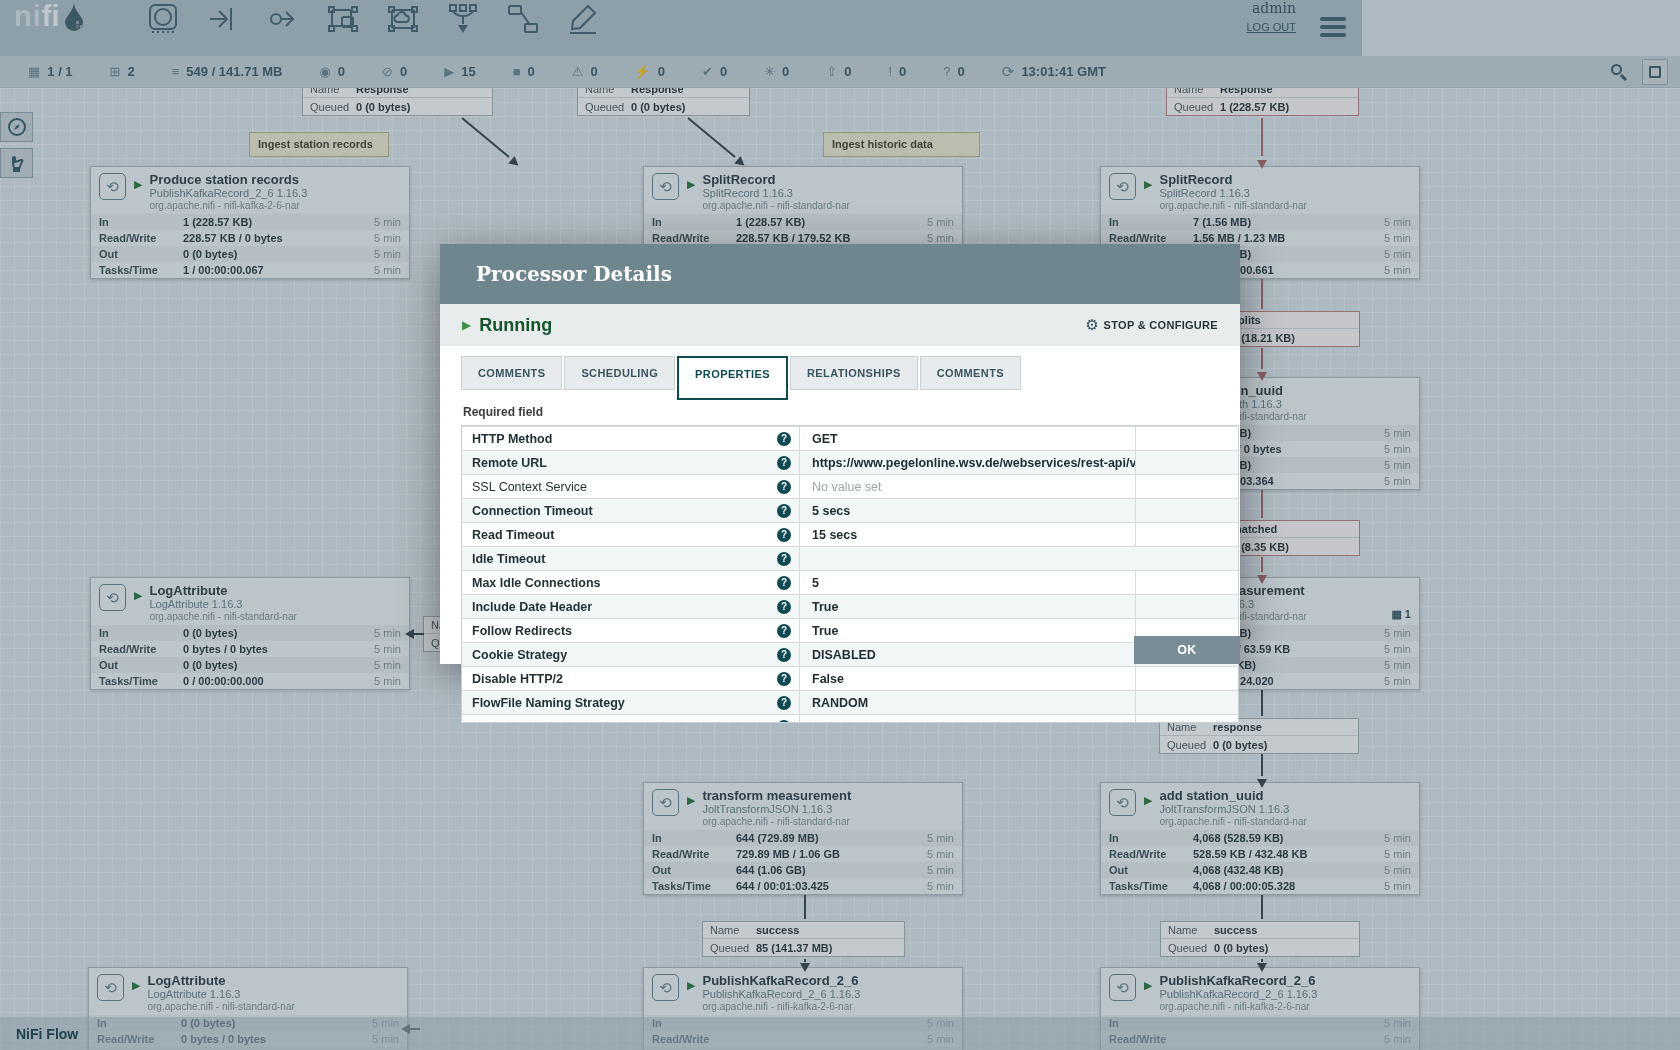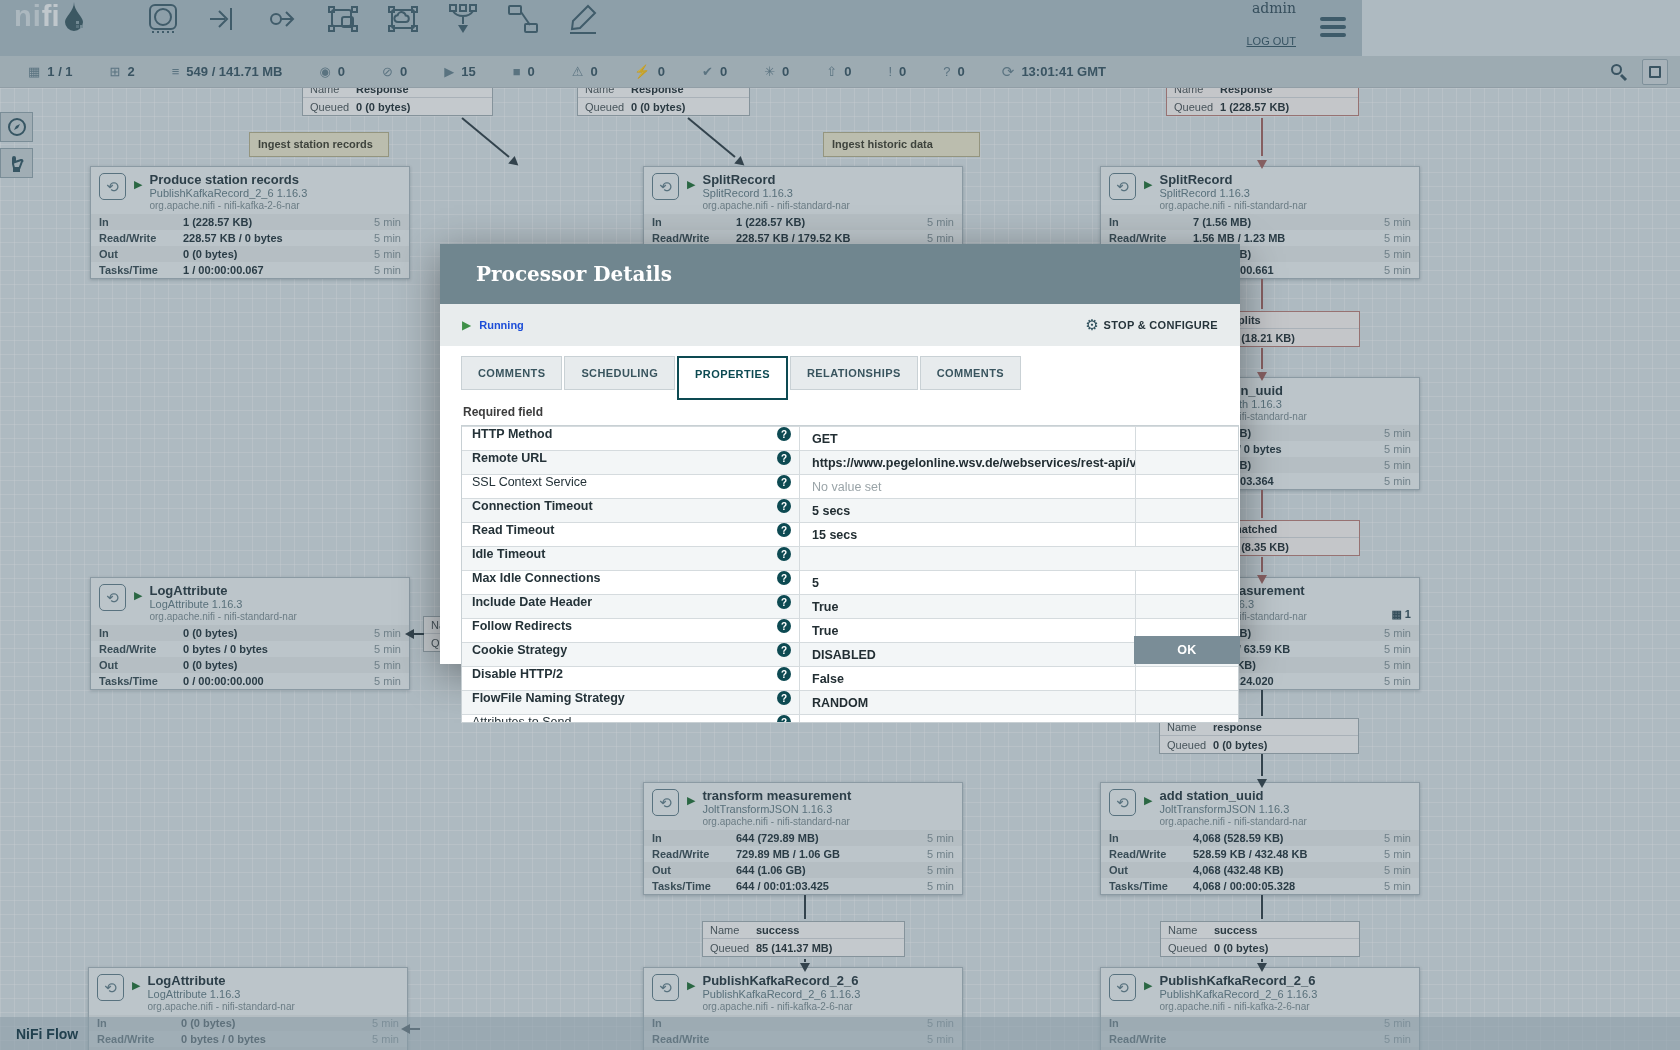--- a/index.html
+++ b/index.html
@@ -11,21 +11,21 @@
     background:#b3c4cd; z-index:5; display:flex; align-items:flex-start; }
   #logo { display:flex; align-items:flex-end; margin-left:14px; width:116px; }
   #logo .ni { font-size:29px; font-weight:bold; color:#dde6ea; letter-spacing:1px; }
   #logo .fi { font-size:29px; font-weight:bold; color:#f7fafb; }
   #logo svg { margin-left:3px; margin-bottom:2px; }
   #toolbar-icons { display:flex; gap:22px; margin-left:14px; }
   .tb-icon { width:38px; height:38px; display:flex; align-items:center; justify-content:center; }
   .tb-icon svg { width:34px; height:34px; stroke:#4d6b78; fill:none; stroke-width:2; }
   #user-block { margin-left:auto; margin-right:66px; text-align:right; }
   #user-name { font-family:"DejaVu Serif", serif; font-size:14px; color:#3f5966; }
-  #logout { font-size:11px; color:#41606e; text-decoration:underline; margin-top:19px; cursor:pointer; }
+  #logout { font-size:11px; color:#41606e; text-decoration:underline; margin-top:5px; cursor:pointer; }
   #menu-btn { position:absolute; right:16px; top:17px; width:26px; cursor:pointer; }
   #menu-btn div { height:4px; background:#4a6a78; border-radius:2px; margin-bottom:4px; width:26px; }
 
   
   #statusbar { position:absolute; left:0; top:56px; width:1680px; height:32px;
     background:#c9d4d9; z-index:5; display:flex; align-items:center; padding-left:28px;
     border-bottom:1px solid rgba(0,0,0,0.08); }
   .stat { display:flex; align-items:center; margin-right:37px; white-space:nowrap; }
   .stat .sicon { font-size:13px; color:#6f8a96; margin-right:7px; }
   .stat .sval { font-size:13px; font-weight:bold; color:#44616e; }
@@ -88,38 +88,38 @@
   #overlay { position:absolute; left:0; top:0; width:1680px; height:1050px;
     background:rgba(26,48,62,0.25); z-index:8; }
 
   
   #dialog { position:absolute; left:440px; top:244px; width:800px; height:420px; background:#fff;
     z-index:9; box-shadow:0 10px 40px rgba(0,0,0,0.4); }
   #dlg-header { height:60px; background:#70868f; color:#fff; display:flex; align-items:center;
     padding-left:36px; font-family:"DejaVu Serif", serif; font-weight:bold; font-size:20px; }
   #dlg-status { height:42px; background:#e8eced; display:flex; align-items:center; padding:0 22px; }
   #run-icon { color:#3f9048; font-size:12px; margin-right:8px; }
-  #run-state { font-size:11px; font-weight:bold; color:#1d4ed8; }
+  #run-state { font-size:18px; font-weight:bold; color:#14532d; }
   #stop-configure { margin-left:auto; display:flex; align-items:center; cursor:pointer; }
   #gear-icon { font-size:15px; color:#2f505c; margin-right:5px; }
   #stop-configure span.lbl { font-size:11px; font-weight:bold; color:#26343b; letter-spacing:0.3px; }
   #tabs { display:flex; align-items:flex-start; margin:10px 21px 0 21px; gap:2px; }
   .tab { padding:10px 16px; background:#e7ebed; border:1px solid #c9d1d5; font-size:11px;
     font-weight:bold; color:#39545e; letter-spacing:0.4px; cursor:pointer; white-space:nowrap; }
   .tab.active { background:#fff; border:2px solid #0d4a52; color:#0d4a52; padding-bottom:18px; margin-bottom:-10px; }
   #req-note { margin:15px 23px 10px 23px; font-size:12px; font-weight:bold; color:#3c3c3c; }
   #ptable { position:absolute; left:21px; right:1px; top:181px; border:1px solid #c8d0d4; }
   #pt-head { display:grid; grid-template-columns:338px 336px 1fr; background:#70868f; height:30px;
     align-items:center; color:#fff; font-weight:bold; font-size:12.5px; }
   #pt-head div { padding-left:10px; }
   #pt-body { height:296px; overflow:hidden; background:#fff; }
   .pt-row { display:grid; grid-template-columns:338px 336px 1fr; height:24px; border-top:1px solid #d5dbde;
     font-size:12.5px; background:#fff; }
   .pt-row:nth-child(even) { background:#f3f6f7; }
-  .pt-prop { display:flex; align-items:flex-start; padding:0 8px 0 10px; border-right:1px solid #d5dbde;
+  .pt-prop { display:flex; align-items:center; padding:0 8px 0 10px; border-right:1px solid #d5dbde;
     color:#243238;gap:32px; }
   .pt-row.req .pt-prop .pname { font-weight:bold; }
   .help { margin-left:auto; width:14px; height:14px; border-radius:50%; background:#0d4a52; color:#fff;
     font-size:10px; font-weight:bold; display:flex; align-items:center; justify-content:center; cursor:pointer; }
   .pt-val { display:flex; align-items:center; padding-left:12px; border-right:1px solid #d5dbde;
     font-weight:bold; color:#222e33; white-space:nowrap; overflow:hidden; }
   .pt-val.unset { font-weight:normal; color:#9aa4a8; }
   #ok-btn { position:absolute; right:0; bottom:0; width:106px; height:28px; background:#7a8d97;
     color:#fff; font-size:12.5px; font-weight:bold; letter-spacing:0.5px; display:flex;
     align-items:center; justify-content:center; cursor:pointer; }

